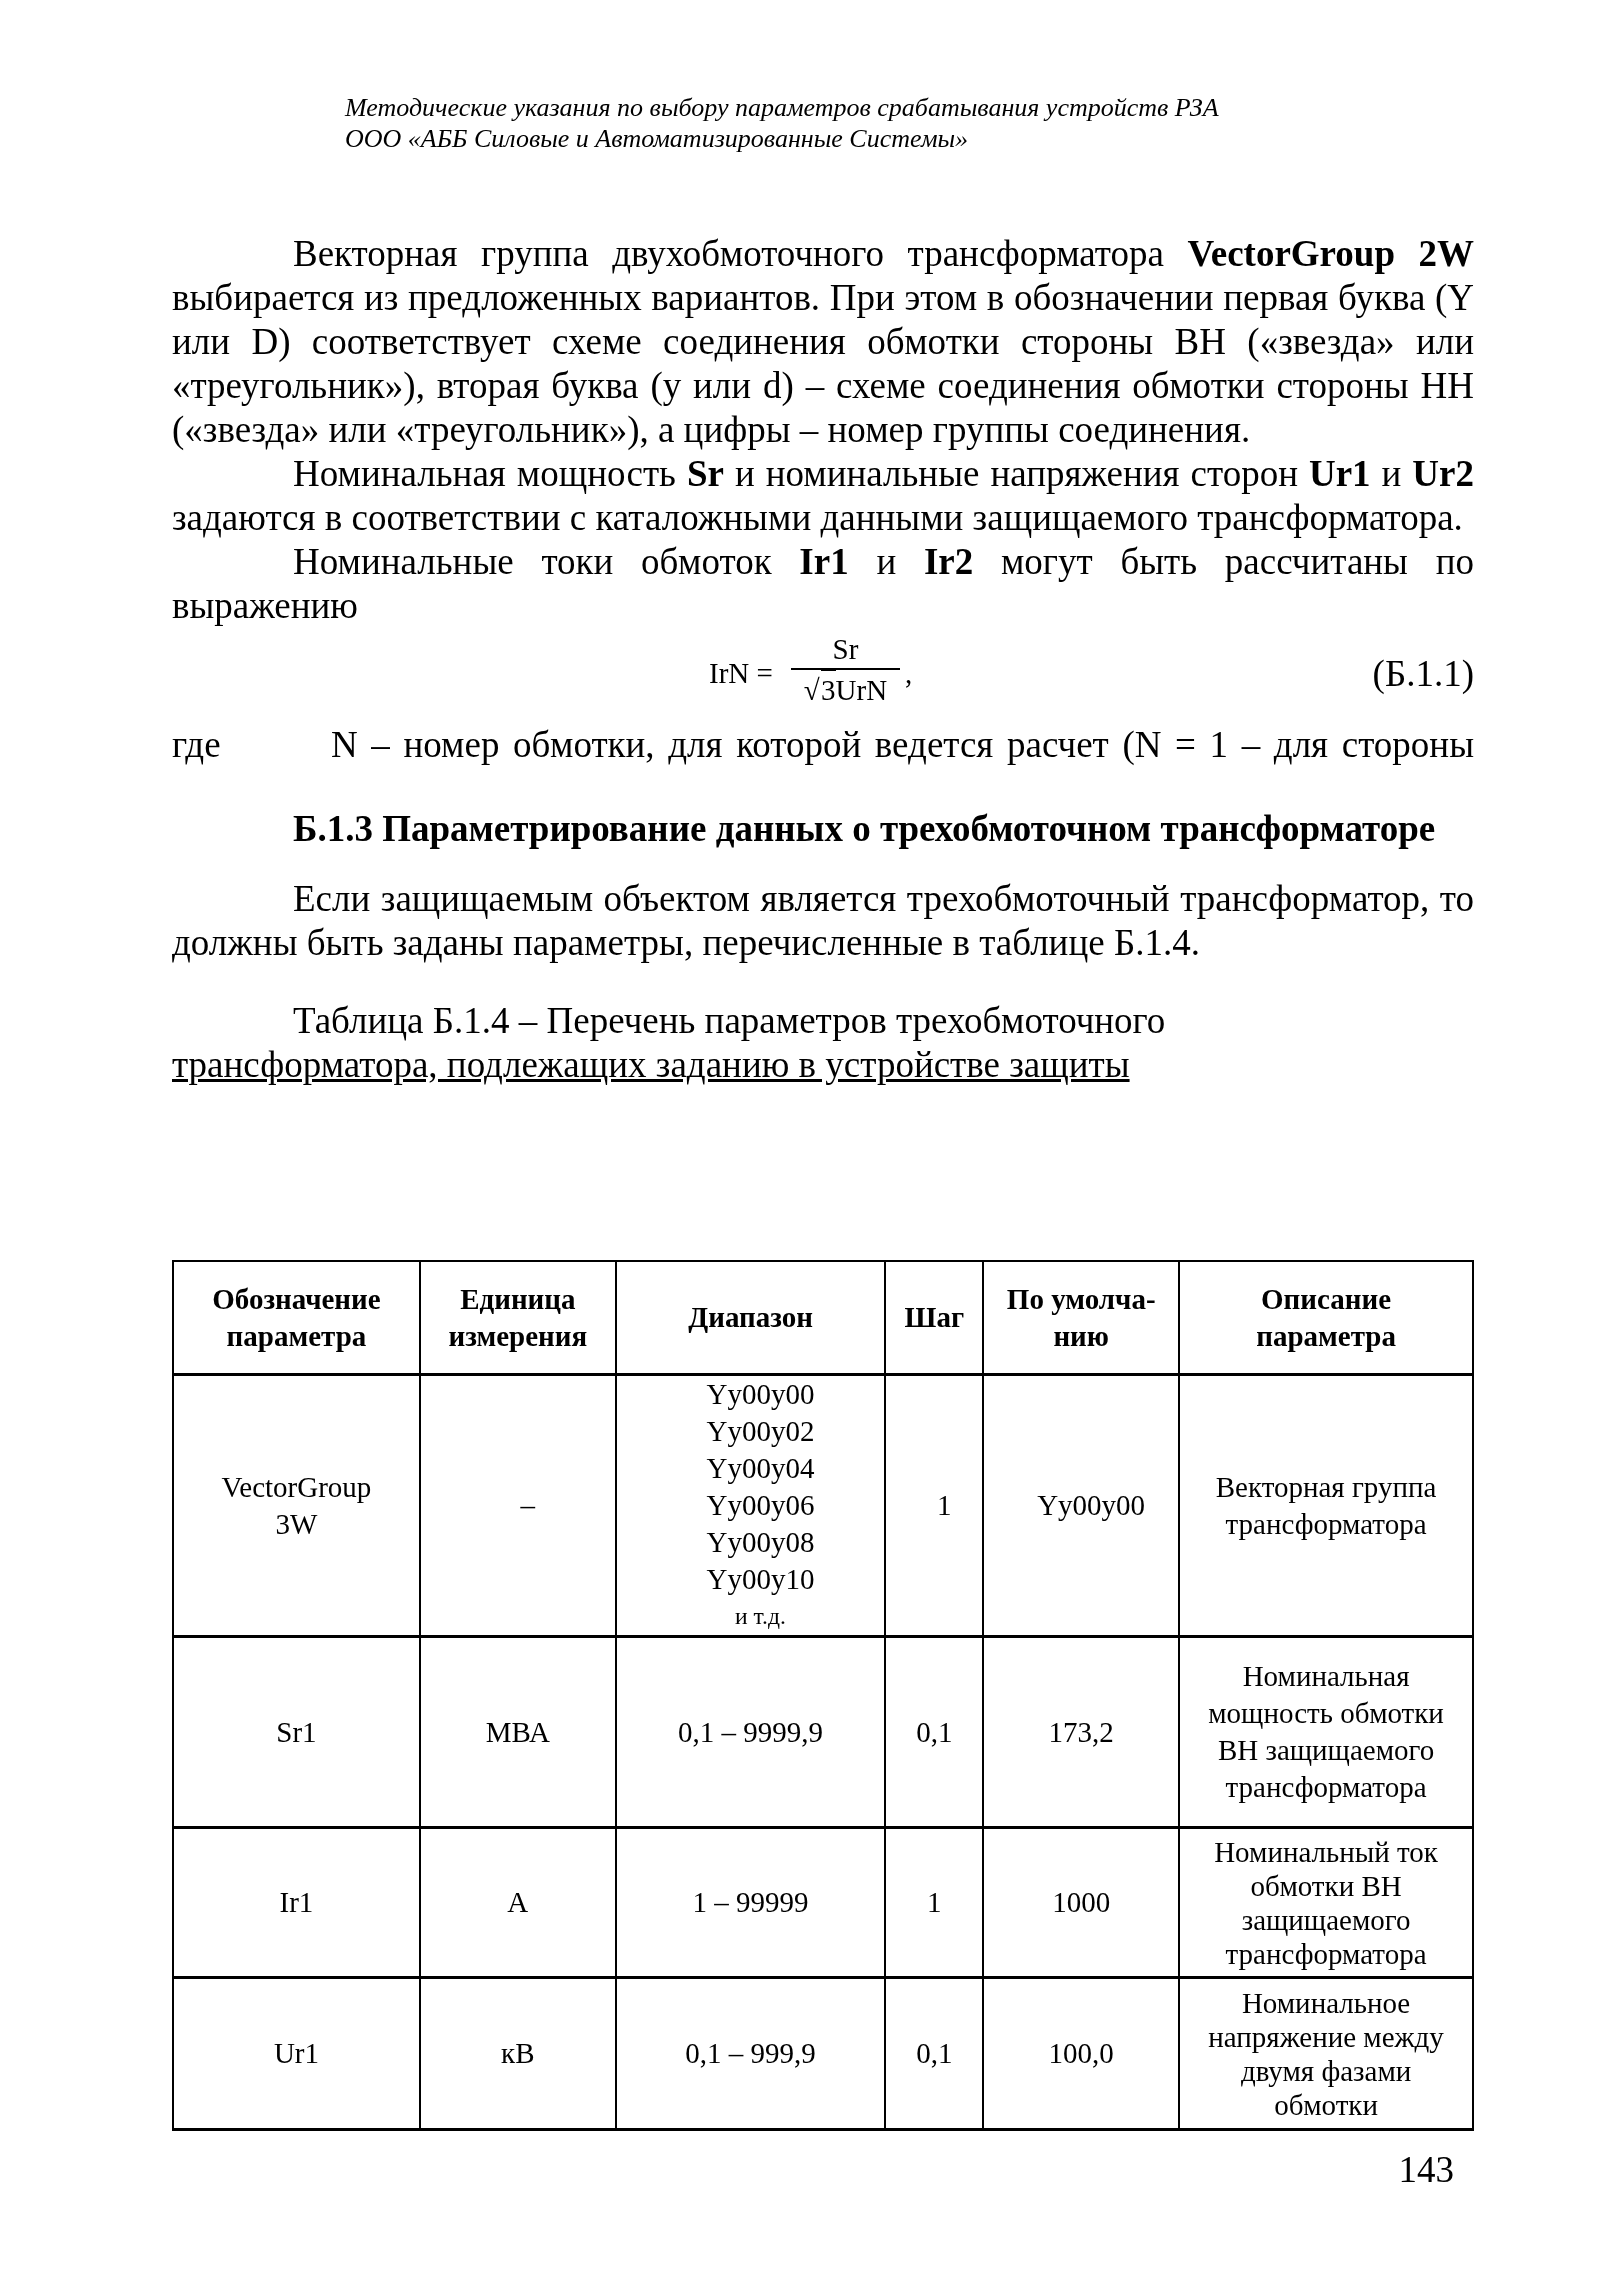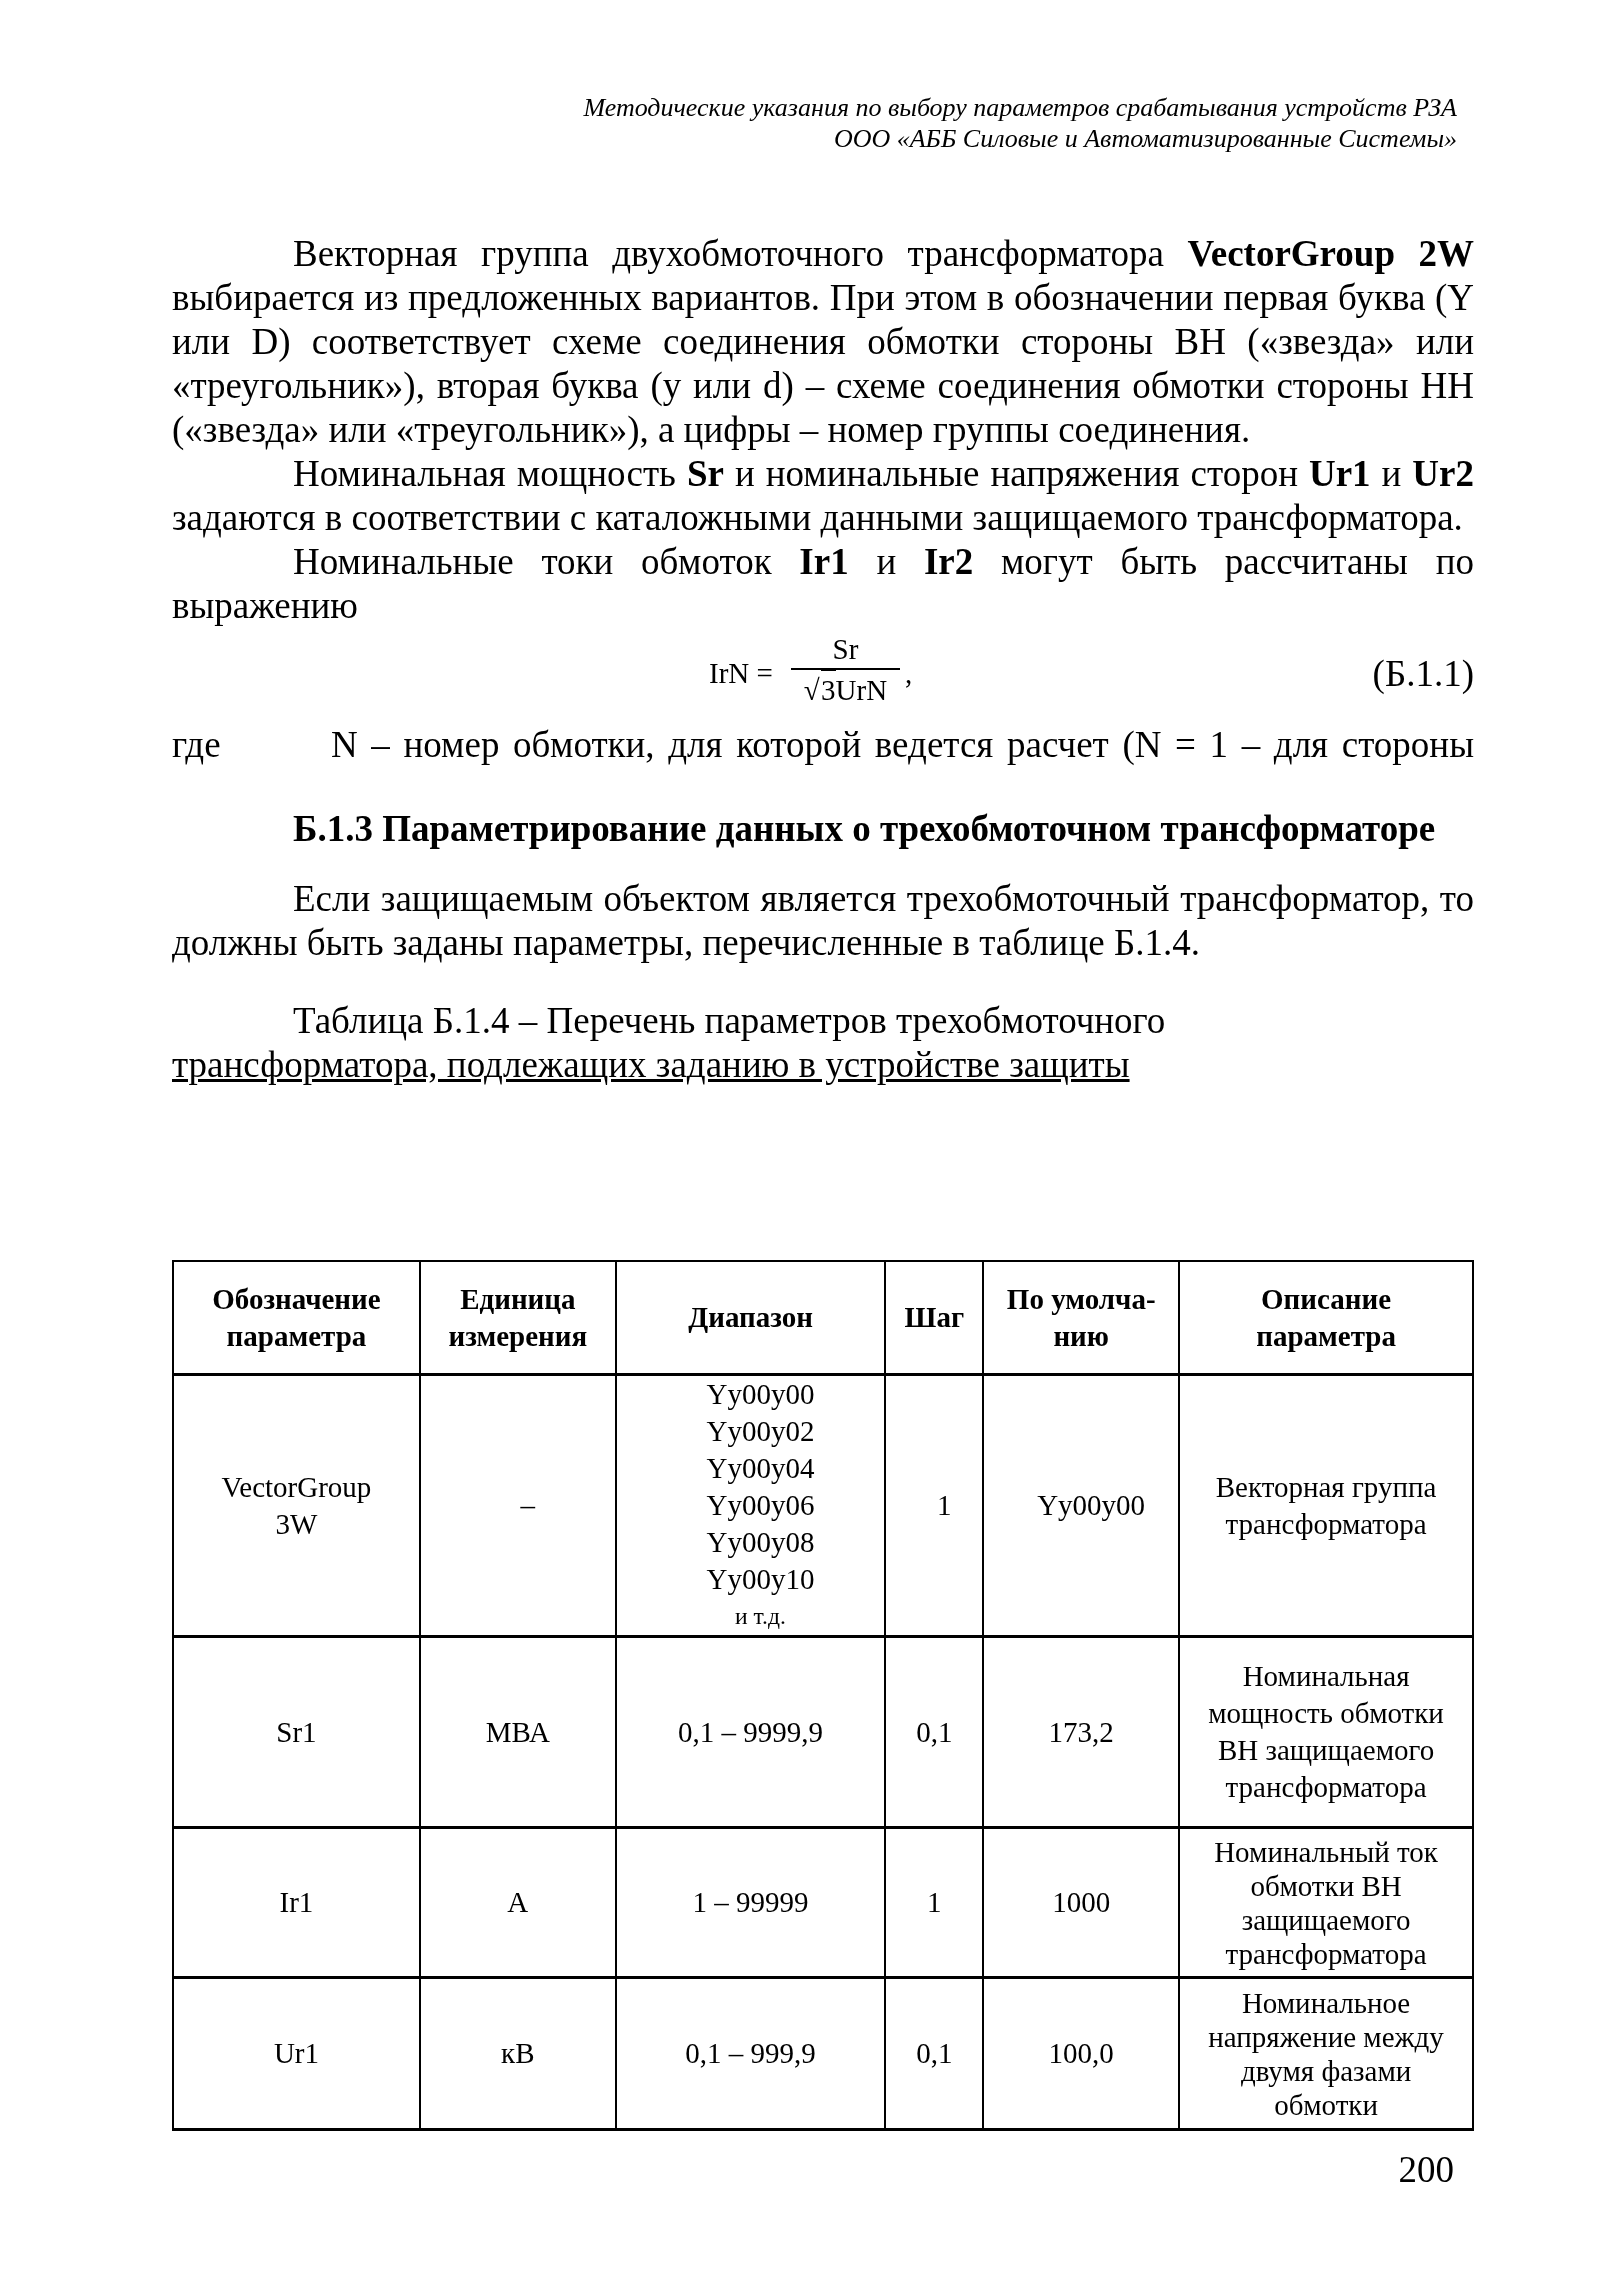--- a/index.html
+++ b/index.html
@@ -1,18 +1,18 @@
 <!DOCTYPE html>
 <html style="font-size:10.5px"><head>
 <meta charset="utf-8">
 <style>
   html, body { margin:0; padding:0; background:#ffffff; }
   body { width:1623px; height:2295px; position:relative; overflow:hidden;
          font-family:"Liberation Serif", "DejaVu Serif", serif; color:#000; }
-  .header { position:absolute; right:166px; top:92px; width:1112px; text-align:right;
+  .header { position:absolute; right:166px; top:92px; width:1112px; 
             font-style:italic; font-size:26px; line-height:31px; }
   .content { position:absolute; left:172px; width:1302px; top:232px; }
   p { margin:0; font-size:37px; line-height:44px; text-align:justify; text-align-last:left; }
   .indent { text-indent:121px; }
   b { font-weight:bold; }
   .formula { position:relative; height:92px; margin-top:2.6px; }
   .formula .lhs { position:absolute; left:537px; top:26px; font-size:29px; }
   .frac { position:absolute; left:618px; top:0; width:111px; text-align:center; font-size:29px; }
   .frac .num { display:block; height:37px; line-height:37px; }
   .frac .bar { display:block; border-top:2px solid #000; margin:0 1.3px; }
@@ -130,14 +130,14 @@
       <td>Ur1</td>
       <td>кВ</td>
       <td>0,1 – 999,9</td>
       <td>0,1</td>
       <td>100,0</td>
       <td style="padding:0 16.4px; line-height:34px;">Номинальное напряжение между двумя фазами обмотки</td>
     </tr>
   </tbody>
 </table>
 
-<div class="pagenum">200</div>
+<div class="pagenum">143</div>
 
 
 </body></html>

